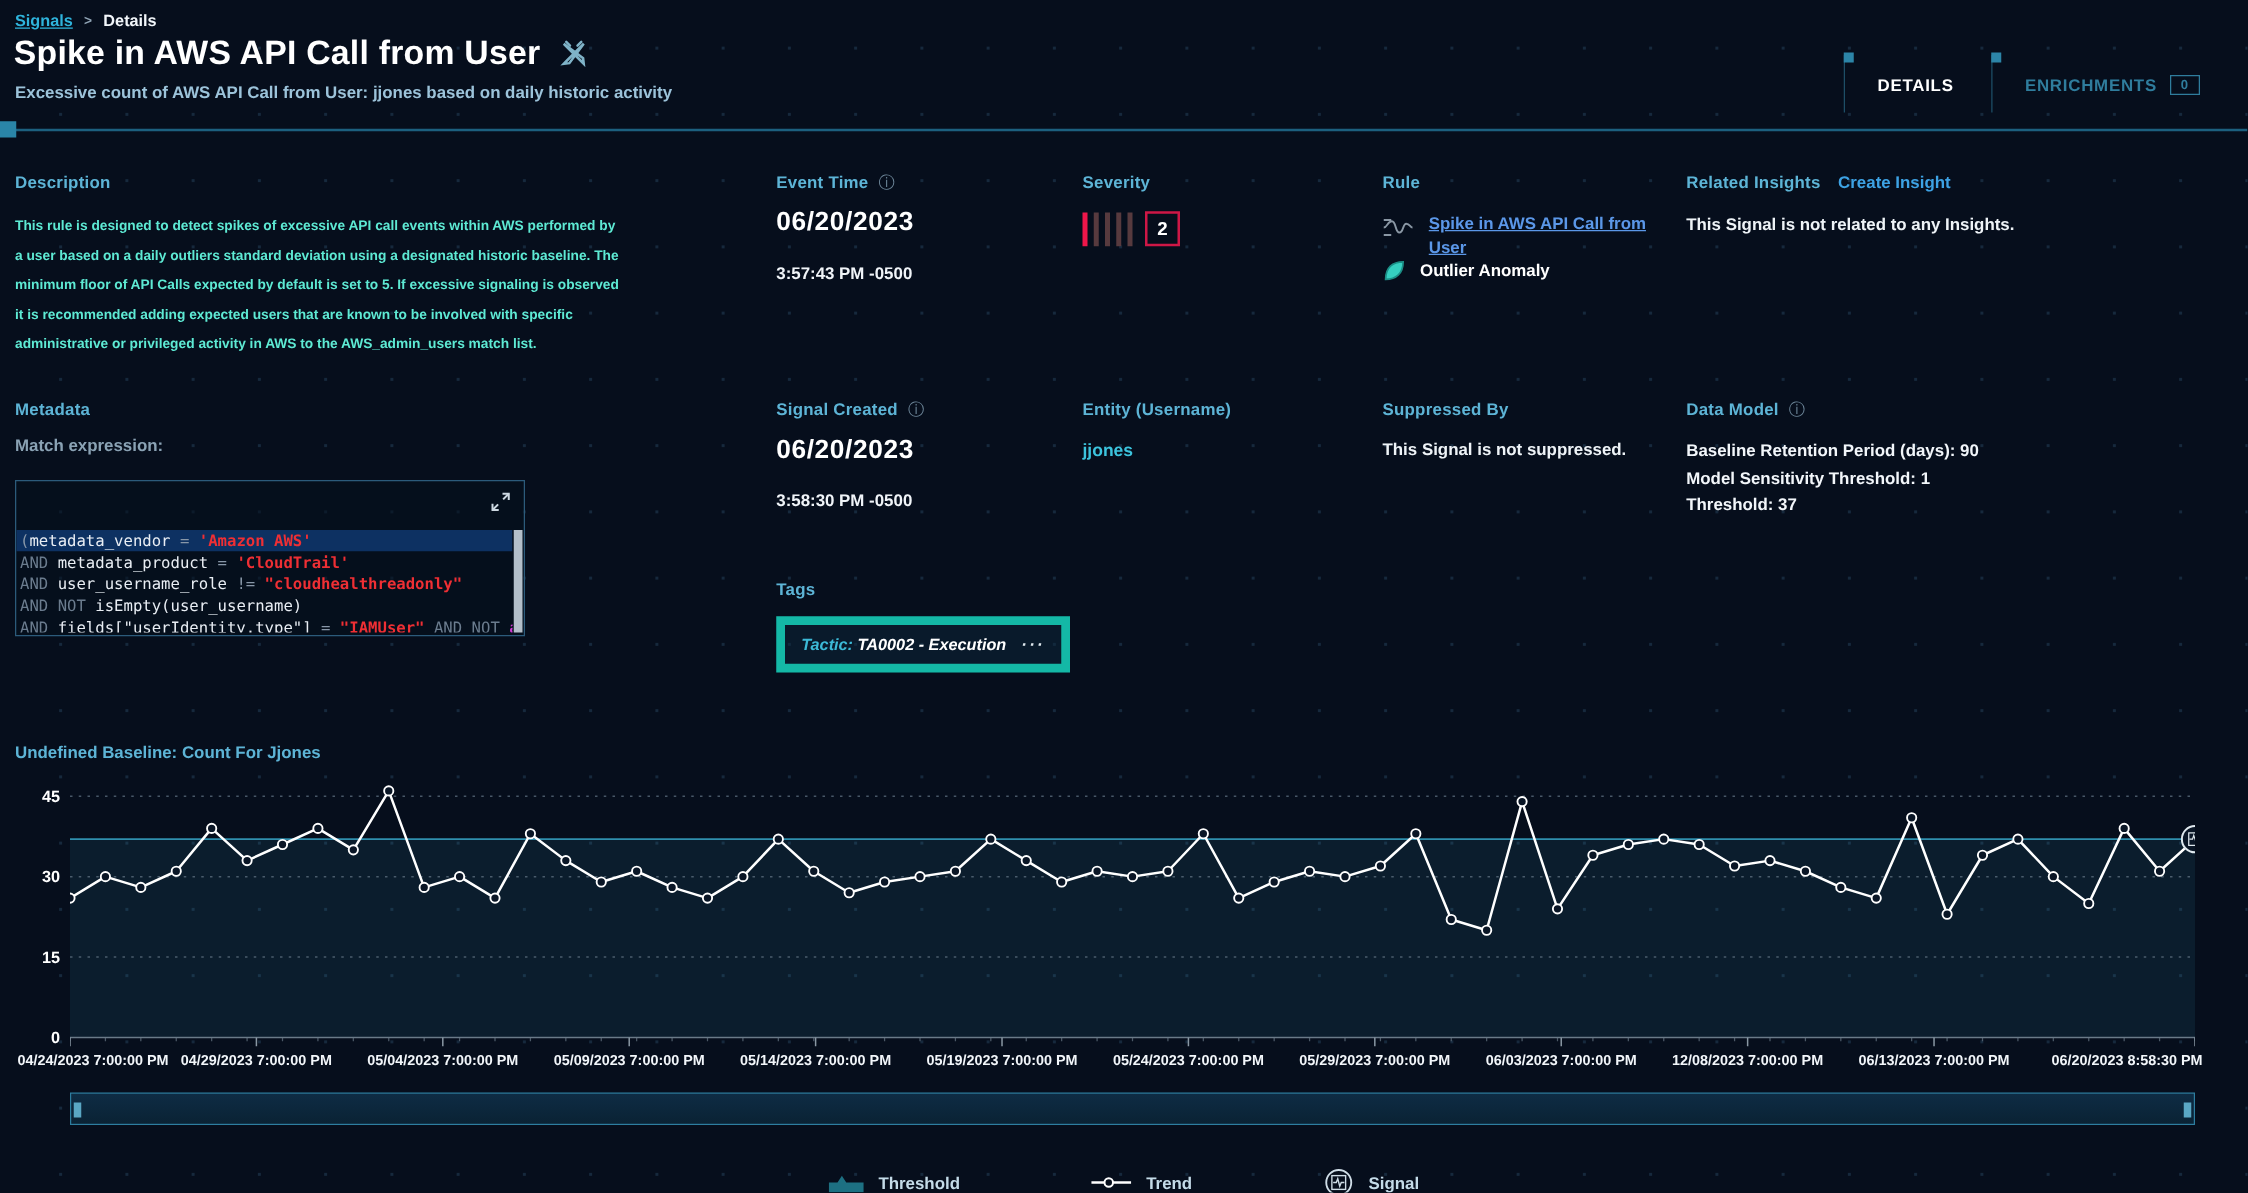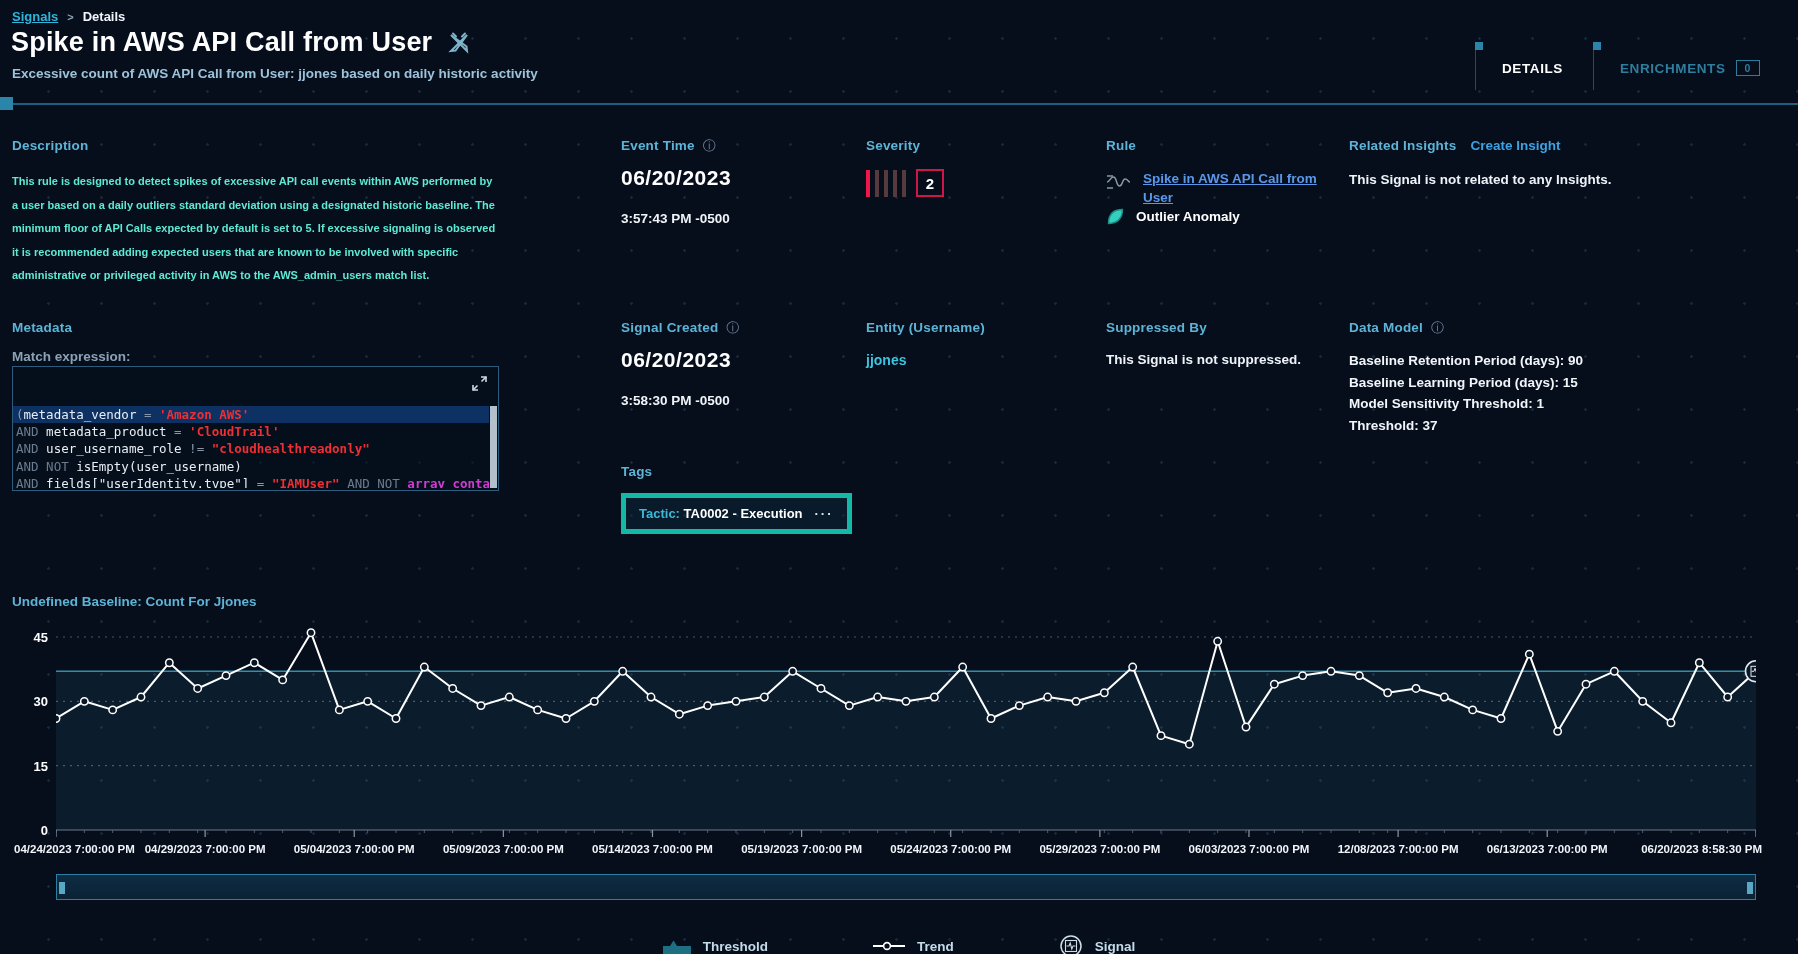--- a/index.html
+++ b/index.html
@@ -42,21 +42,21 @@
   .big-date { font-size:21px; font-weight:700; color:#ffffff; margin-top:13px; letter-spacing:.5px; }
   .small-time { font-size:13.5px; font-weight:700; color:#f0f4f8; margin-top:21px; }
   .body-text { font-size:13.5px; font-weight:600; color:#eef3f7; }
   a.blue-link { color:#3da2e4; font-weight:700; text-decoration:none; cursor:pointer; }
 
   
   .desc-col { left:12px; top:138px; width:489px; }
   .desc-text { margin-top:17px; font-size:11px; font-weight:600; line-height:23.5px; color:#5eead4; }
   .meta-label { left:12px; top:320px; }
   .match-label { left:12px; top:349px; font-size:13.5px; font-weight:700; color:#8aa2b4; }
-  .code-box { left:12px; top:366px; width:487px; height:125px; border:1px solid #2c5b7b; background:rgba(6,16,30,.55); }
+  .code-box { left:12px; top:384px; width:408px; height:125px; border:1px solid #2c5b7b; background:rgba(6,16,30,.55); }
   .code-toolbar { position:absolute; top:8px; right:10px; }
   .expand-icon { width:17px; height:17px; cursor:pointer; display:block; }
   .code-lines { position:absolute; left:0; right:9px; top:39px; bottom:2px; overflow:hidden;
                 font-family:"DejaVu Sans Mono", monospace; font-size:12.5px; line-height:17.2px; white-space:pre; }
   .code-line { padding-left:3px; color:#e8eef4; }
   .code-line.hl { background:#0d3162; }
   .tok-kw { color:#6b7c8e; }
   .tok-op { color:#8897a8; }
   .tok-id { color:#e9eef4; }
   .tok-str { color:#ef2f34; font-weight:700; }
@@ -86,22 +86,22 @@
   .rule-type-row { margin-top:0; display:flex; align-items:center; gap:11px; font-size:13.5px; font-weight:700; color:#fff; }
 
   .related-head { display:flex; gap:14px; align-items:center; }
   .related-text { margin-top:19px; }
 
   .entity-link { margin-top:17px; font-size:14px; font-weight:700; color:#3cc4de; cursor:pointer; }
   .supp-text { margin-top:17px; }
 
   .dm-lines { margin-top:15px; font-size:13.5px; font-weight:700; line-height:21.5px; color:#f2f6fa; }
 
-  .tag-chip { margin-top:14px; display:inline-flex; align-items:center; gap:12px; border:5px solid #14b8a6;
-              background:rgba(14,42,62,.45); padding:8px 13px; font-size:13px; cursor:pointer; }
+  .tag-chip { margin-top:14px; display:inline-flex; align-items:center; gap:12px; border:7px solid #14b8a6;
+              background:rgba(14,42,62,.45); padding:8px 13px; font-size:13px; cursor:pointer;font-style:italic; }
   .tag-prefix { color:#3cb9d6; font-weight:700; }
   .tag-value { color:#ffffff; font-weight:700; }
   .tag-menu { color:#dfe8ee; font-weight:700; letter-spacing:2px; cursor:pointer; line-height:8px; }
 
   
   .chart-title { left:12px; top:594px; font-size:13.5px; font-weight:700; color:#5db4d6; }
   .y-axis { left:4px; top:628px; width:44px; height:212px; }
   .y-axis span { position:absolute; right:0; font-size:13px; font-weight:700; color:#fff; transform:translateY(-50%); }
   .chart-svg { left:56px; top:628px; }
   .x-axis { left:56px; top:843px; width:1700px; height:18px; font-size:11.5px; font-weight:700; color:#f2f6fa; }
@@ -242,21 +242,20 @@
   <div class="body-text supp-text">This Signal is not suppressed.</div>
 </div>
 
 <div class="abs f-dm">
   <div class="sec-label">
       <span>Data Model</span>
       <span class="info-icon">ⓘ</span>
     </div>
   <div class="dm-lines">
     <div>Baseline Retention Period (days): 90</div>
-    <div>Baseline Learning Period (days): 15</div>
     <div>Model Sensitivity Threshold: 1</div>
     <div>Threshold: 37</div>
   </div>
 </div>
 
 <div class="abs f-tags">
   <div class="sec-label">Tags</div>
   <div class="tag-chip">
     <span><span class="tag-prefix">Tactic:</span>
     <span class="tag-value">TA0002 - Execution</span></span>

